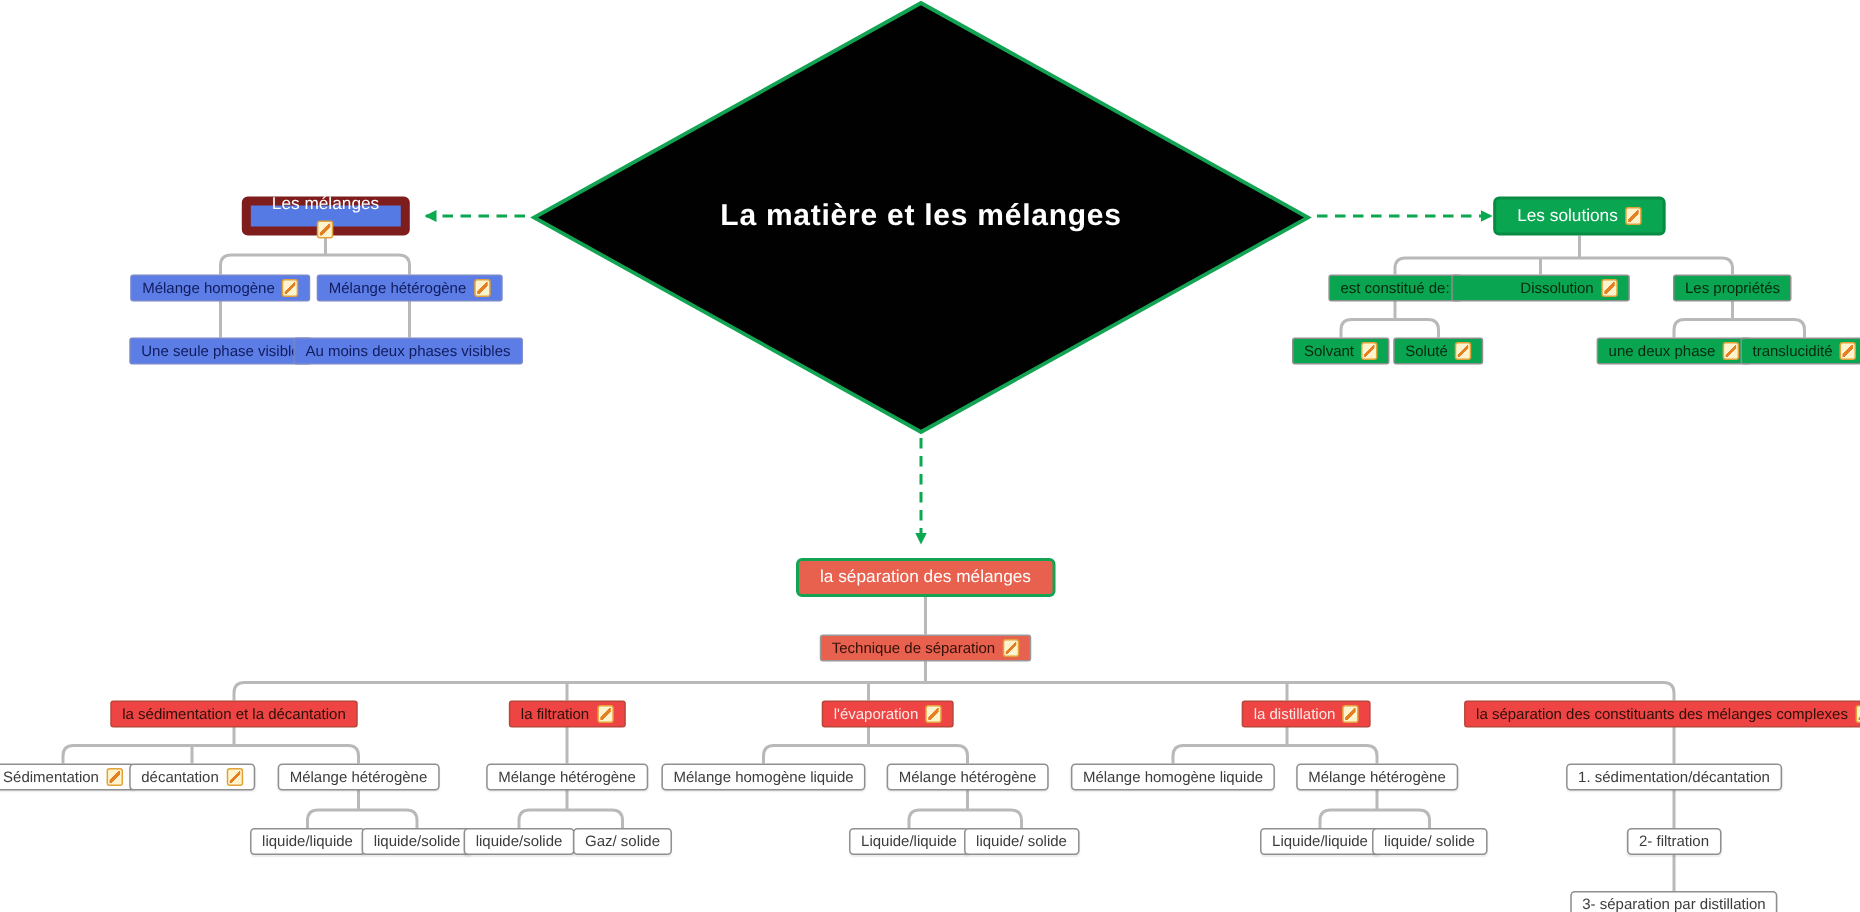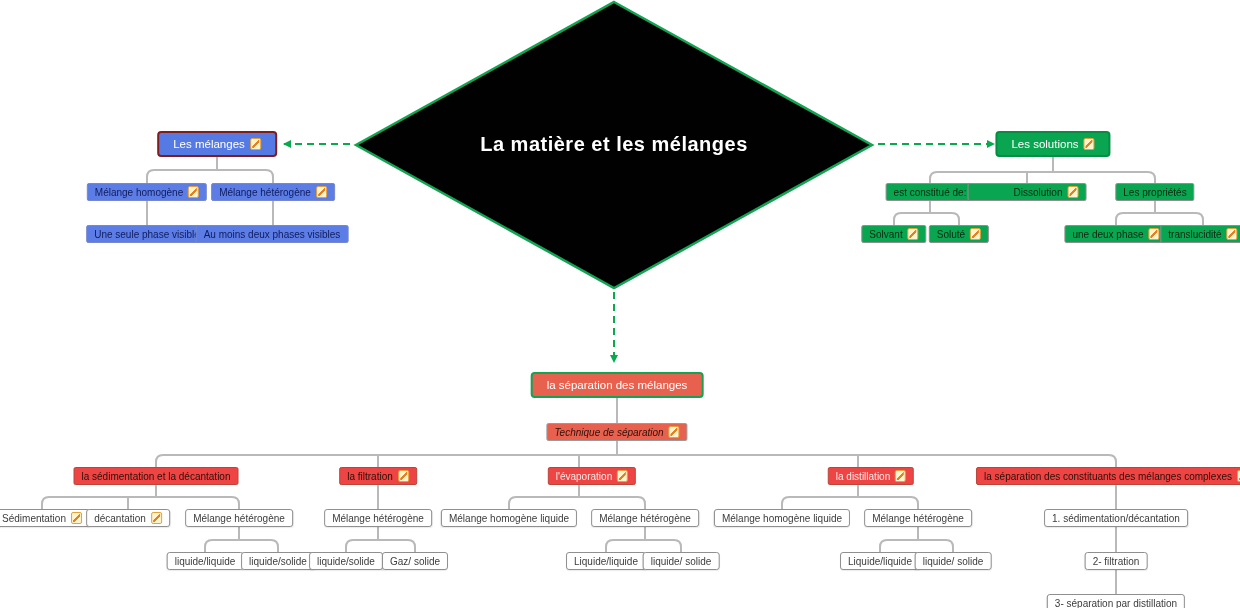--- a/index.html
+++ b/index.html
@@ -8,21 +8,21 @@
     font-family:"Liberation Sans","DejaVu Sans",sans-serif;background:#fff;
   }
   .wires{position:absolute;left:0;top:0;z-index:0;}
   .node{
     position:absolute;z-index:2;box-sizing:border-box;
     display:flex;align-items:center;justify-content:center;gap:5px;
     white-space:nowrap;transform:translateX(-50%);
     font-size:10px;height:18px;padding:1px 7px;border-radius:2px;
   }
   .root-node{font-size:11.5px;height:26px;padding:3px 14px;border-radius:4px;}
-  .blue-root{background:#567ae3;border:2px solid #7f1d1d;color:#fff;}
+  .blue-root{background:#567ae3;border:6px solid #7f1d1d;color:#fff;flex-direction:column;}
   .blue{background:#5c7de5;border:1px solid #7787c9;color:#101c5e;}
   .green-root{background:#0aa551;border:2px solid #078c43;color:#fff;}
   .green{background:#0aa551;border:1px solid #8f8f8f;color:#07290f;}
   .red-root{background:#e8614e;border:2px solid #12a353;color:#fff;}
   .red{background:#e8614e;border:1px solid #9a9a9a;color:#331009;}
   .red-head{background:#ef4444;border:1px solid #b8473a;color:#2e0f08;}
   .red-head.light{color:#f9e9e5;margin-left:13px;}
   .white{background:#fff;border:1px solid #8f8f8f;color:#3c3c3c;border-radius:3px;box-shadow:0 1px 1px rgba(0,0,0,.08);}
   .diamond-title{
     position:absolute;z-index:2;left:614px;top:133px;transform:translateX(-50%);
@@ -153,21 +153,21 @@
     <span class="note"></span>
   </div>
   <div class="node green" style="left:1203px;top:225px;">
     <span>translucidité</span>
     <span class="note"></span>
   </div>
 
   <div class="node root-node red-root" style="left:617px;top:372px;">
     <span>la séparation des mélanges</span>
   </div>
-  <div class="node red" style="left:617px;top:423px;font-style:italic;">
+  <div class="node red" style="left:617px;top:423px;">
     <span>Technique de séparation</span>
     <span class="note"></span>
   </div>
 
   <div class="node red-head" style="left:156px;top:467px;">
     <span>la sédimentation et la décantation</span>
   </div>
   <div class="node white" style="left:42px;top:509px;">
     <span>Sédimentation</span>
     <span class="note"></span>

